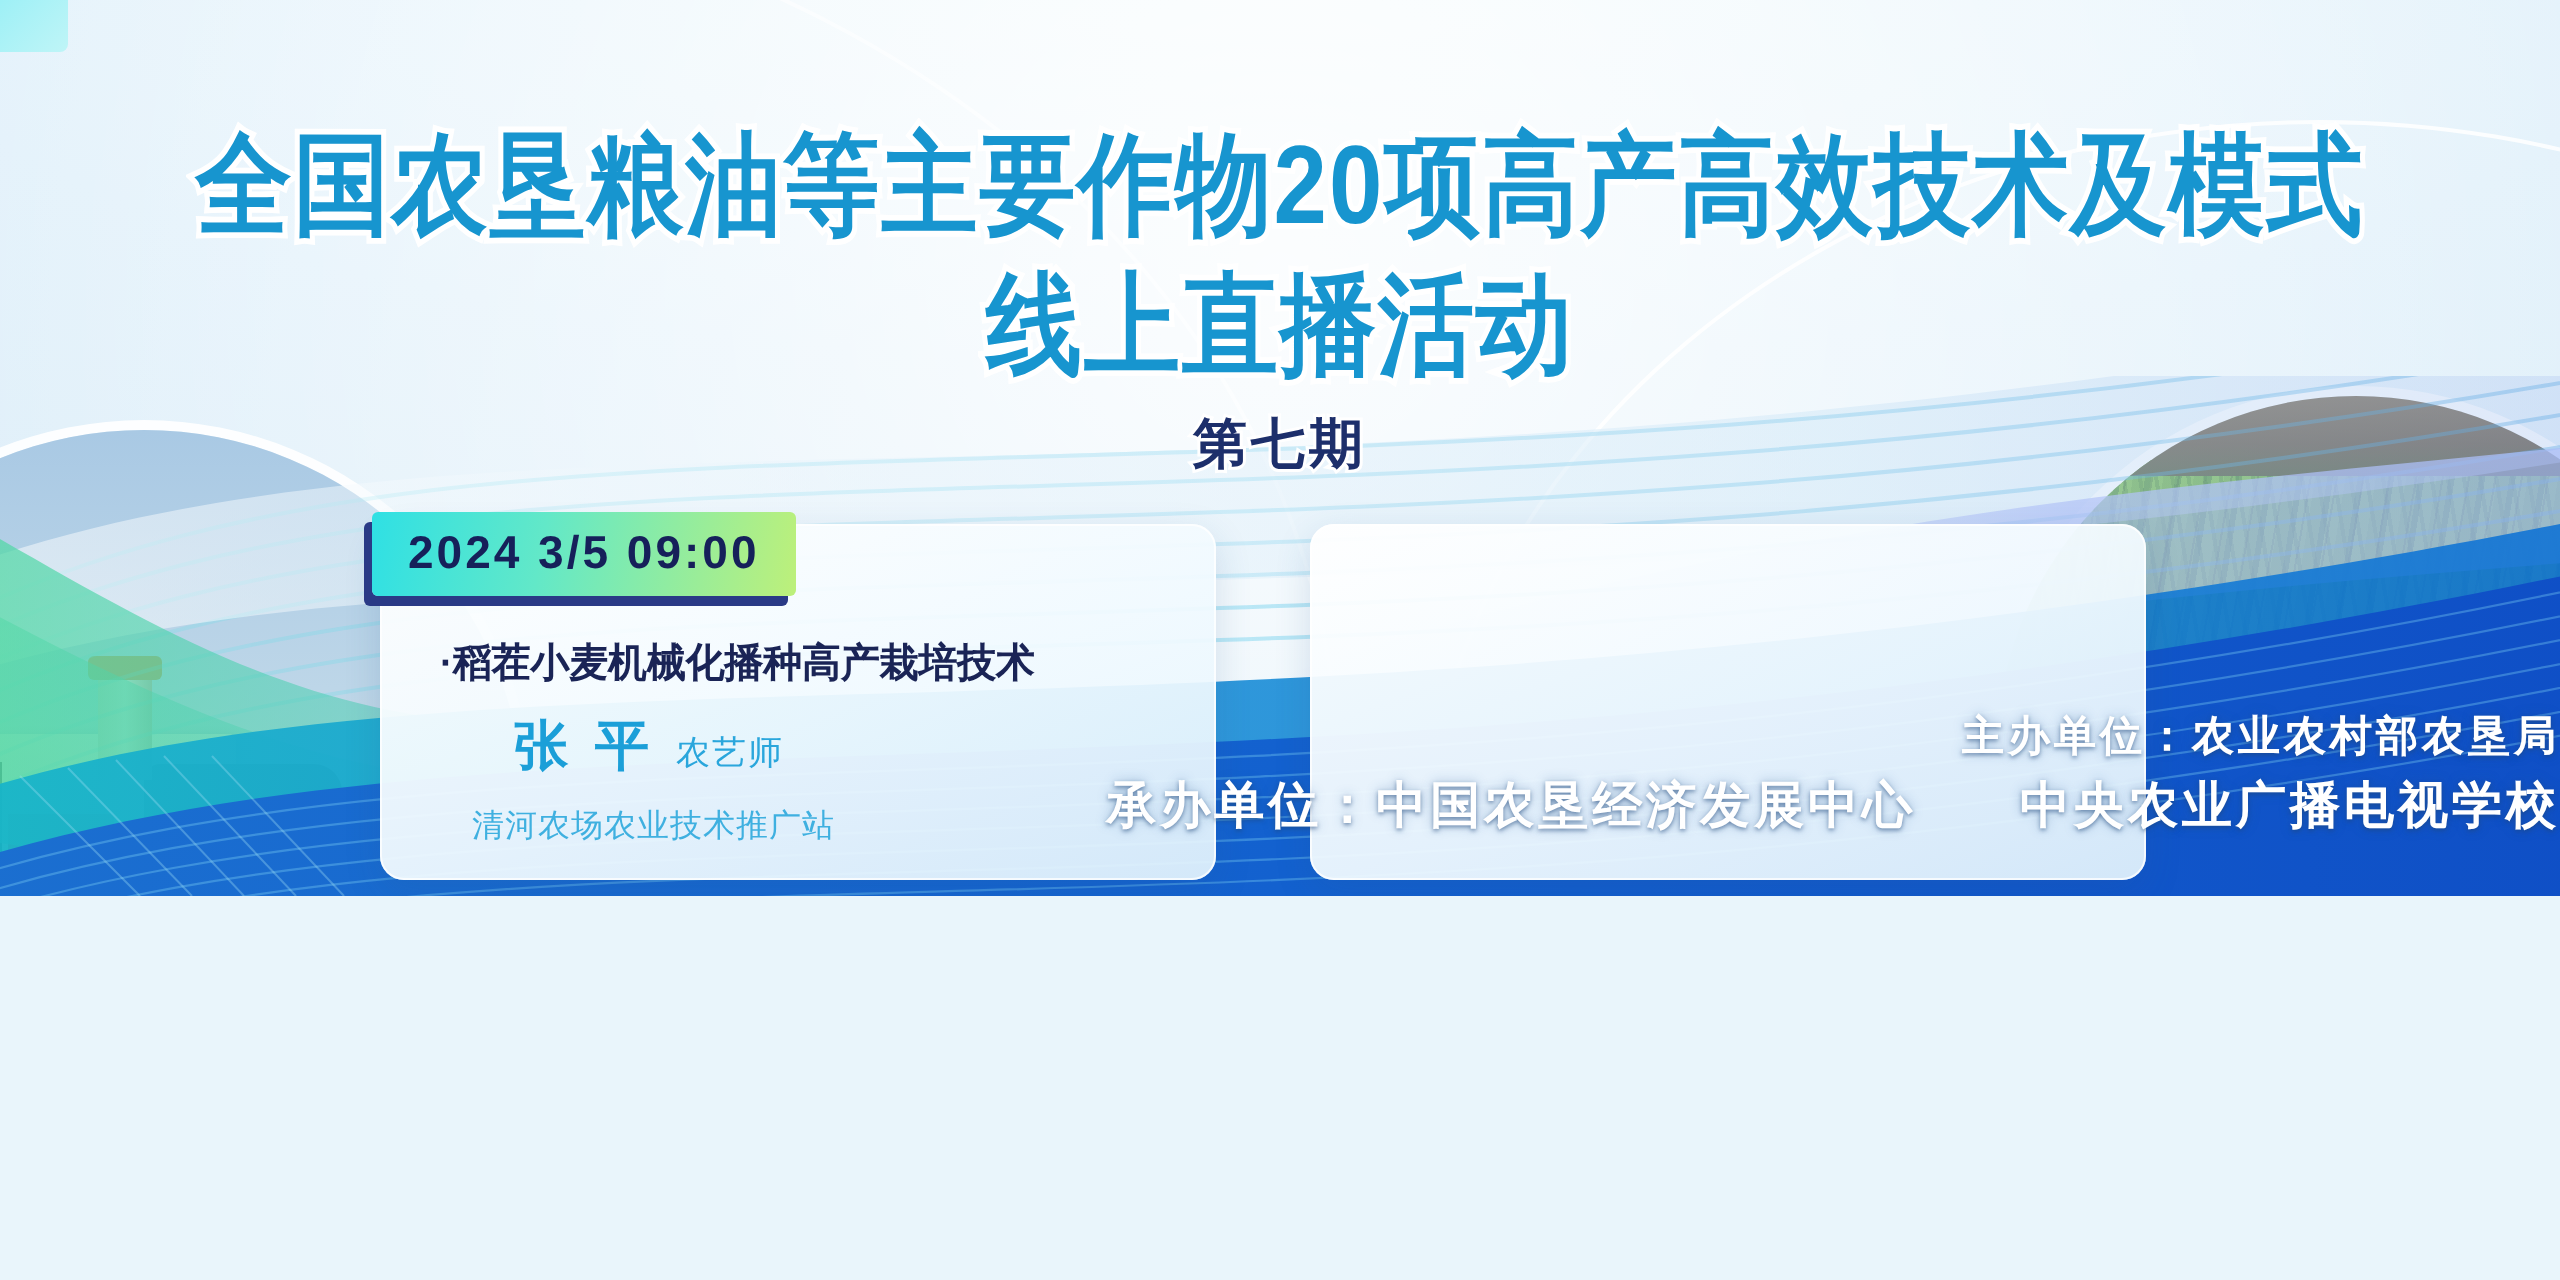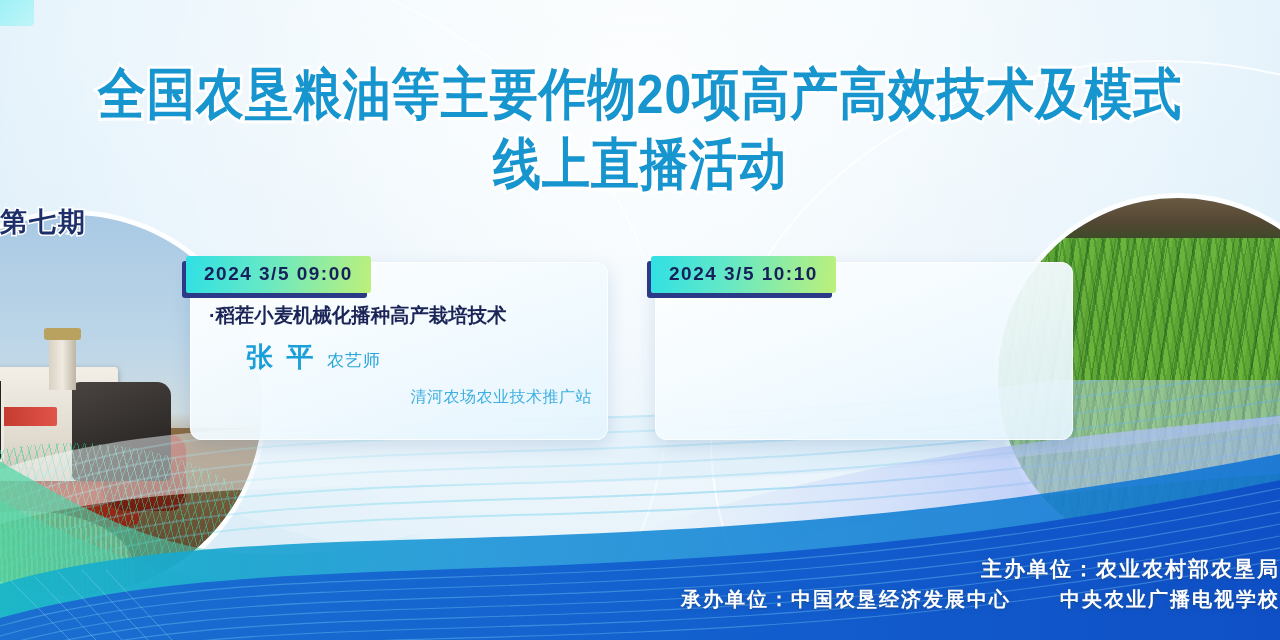--- a/index.html
+++ b/index.html
@@ -2,21 +2,21 @@
 <html><head>
 <meta charset="utf-8">
 <style>
   * { margin:0; padding:0; box-sizing:border-box; }
   html,body { width:1280px; height:640px; overflow:hidden; }
   body {
     font-family:"Liberation Sans","DejaVu Sans",sans-serif;
     background:#e9f5fb;
   }
   #poster {
-    position:relative; width:1280px; height:640px; overflow:hidden;
+    position:relative; width:1280px; height:448px; overflow:hidden;
     background:
       radial-gradient(120% 90% at 50% 0%, #f2fafd 0%, #e4f2fb 45%, #dcedf8 100%);
   }
 
   
   .corner-accent {
     position:absolute; left:0; top:0; width:34px; height:26px;
     background:linear-gradient(135deg,#9ef0f6,#bff5f7);
     border-bottom-right-radius:4px;
   }
@@ -136,74 +136,74 @@
   }
   .title-line {
     font-weight:bold; color:#1795cf;
     letter-spacing:1px; line-height:1.16;
     -webkit-text-stroke:5px #ffffff; paint-order:stroke fill;
     text-shadow:0 2px 0 rgba(255,255,255,.9);
   }
   .title-line.l1 { font-size:48px; transform:scaleY(1.16); }
   .title-line.l2 { font-size:48px; transform:scaleY(1.16); margin-top:14px; }
   .episode {
-    position:absolute; left:0; right:0; top:204px; z-index:6;
+    position:absolute; left:0; right:0; top:204px; text-align:center; z-index:6;
     font-size:27px; font-weight:bold; color:#1d2f6b; letter-spacing:2px;
     -webkit-text-stroke:3px #ffffff; paint-order:stroke fill;
   }
 
   
   .cards { position:absolute; left:0; right:0; top:262px; z-index:7; }
   .card {
     position:absolute; width:418px; height:178px;
     border-radius:12px;
     background:linear-gradient(160deg, rgba(255,255,255,.96) 0%, rgba(241,250,255,.94) 55%, rgba(228,244,253,.92) 100%);
     box-shadow:0 6px 18px rgba(40,90,140,.16), inset 0 0 0 1px rgba(255,255,255,.75);
   }
   .card.left { left:190px; }
   .card.right { left:655px; }
 
   .badge {
     position:absolute; left:-4px; top:-6px;
     padding:7px 18px 8px 18px;
     background:linear-gradient(100deg,#2fe0e4 0%,#62e8c8 40%,#bdf07a 100%);
-    color:#16205a; font-size:19px; font-weight:bold; letter-spacing:1.5px;
+    color:#16205a; font-size:23px; font-weight:bold; letter-spacing:1.5px;
     border-radius:3px;
     box-shadow:-4px 5px 0 0 #2a3a86;
     white-space:nowrap;
   }
-  .card-body { position:absolute; left:0; right:0; top:40px; padding:0 16px 0 19px; }
+  .card-body { position:absolute; left:0; right:0; top:56px; padding:0 16px 0 30px; }
   .topic {
     font-size:20px; font-weight:bold; color:#1a2456;
     letter-spacing:0px; transform:scaleX(.97); transform-origin:left center;
     white-space:nowrap;
   }
   .speaker { margin-top:10px; padding-left:18px; white-space:nowrap; }
   .speaker-name {
     font-size:27px; font-weight:bold; color:#1b9fd8; letter-spacing:3px;margin-left:19px;
   }
   .speaker-role {
     font-size:17px; font-weight:normal; color:#2aa6dc; margin-left:6px; letter-spacing:1px;
   }
   .org {
     margin-top:12px; padding-left:16px;
-    font-size:16px; color:#3fb0e0; letter-spacing:.5px; white-space:nowrap;text-align:right;
+    font-size:16px; color:#3fb0e0; letter-spacing:.5px; white-space:nowrap;
   }
 
   
   .waves { position:absolute; left:0; right:0; bottom:0; height:260px; z-index:4; }
   .footer {
     position:absolute; left:0; right:0; bottom:26px; text-align:right; z-index:8;
   }
   .footer-line {
     color:#ffffff; font-weight:bold; letter-spacing:2px; line-height:1.5;
     text-shadow:0 1px 2px rgba(30,70,120,.55), 0 0 6px rgba(40,90,150,.35);
   }
   .footer-line.f1 { font-size:21px; }
-  .footer-line.f2 { font-size:20px; }
+  .footer-line.f2 { font-size:25px; }
   .gap { display:inline-block; width:34px; }
 </style>
 </head>
 <body>
 
 <div id="poster">
 
   <div class="halo"></div>
   <div class="arc a1"></div>
   <div class="arc a2"></div>
@@ -335,21 +335,20 @@
         <div class="topic">·稻茬小麦机械化播种高产栽培技术</div>
         <div class="speaker">
           <span class="speaker-name">张 平</span>
           <span class="speaker-role">农艺师</span>
         </div>
         <div class="org">清河农场农业技术推广站</div>
       </div>
     </div>
 
     <div class="card right">
-      <div class="badge">2024  3/5  10:10</div>
     </div>
 
   </div>
 
   <div class="footer">
     <div class="footer-line f1">主办单位：农业农村部农垦局</div>
     <div class="footer-line f2">
       <span>承办单位：中国农垦经济发展中心</span>
       <span class="gap"></span>
       <span>中央农业广播电视学校</span>

